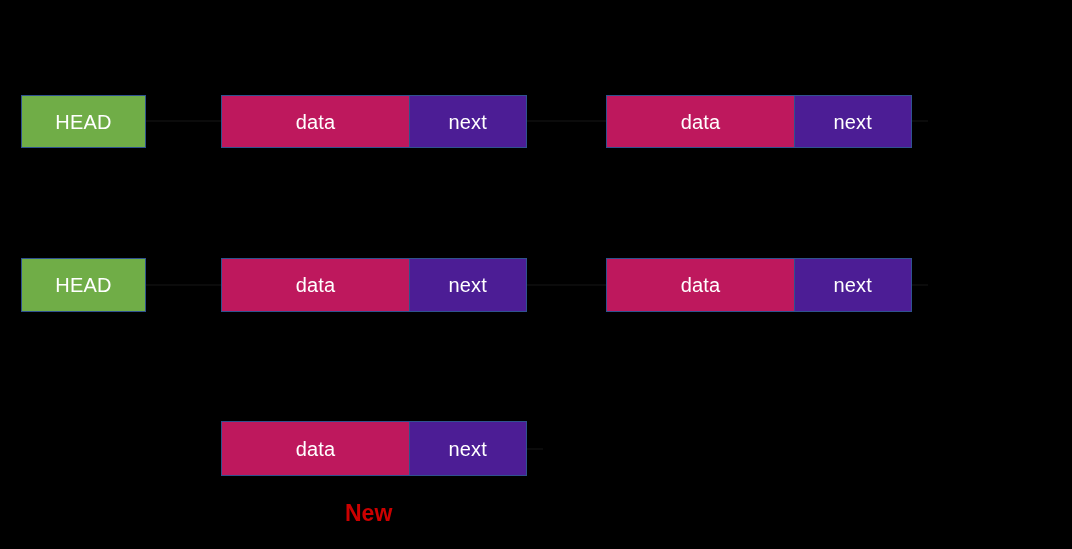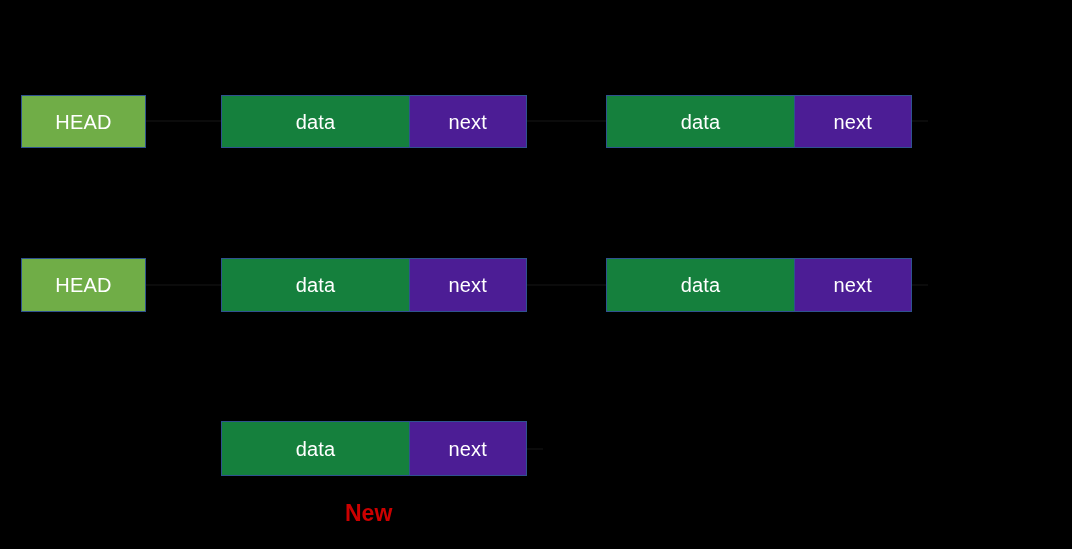--- a/index.html
+++ b/index.html
@@ -29,21 +29,21 @@
     display: flex;
     align-items: center;
     justify-content: center;
     color: #FFFFFF;
     font-size: 20px;
     line-height: 1;
     letter-spacing: 0.2px;
     font-family: "Liberation Sans", sans-serif;
   }
   .cell.data {
-    background: #15803d;
+    background: #be185d;
   }
   .cell.next {
     background: #4c1d95;
     margin-left: -1.5px;
   }
   .cell.head {
     background: #70AD47;
   }
   .connector {
     position: absolute;

